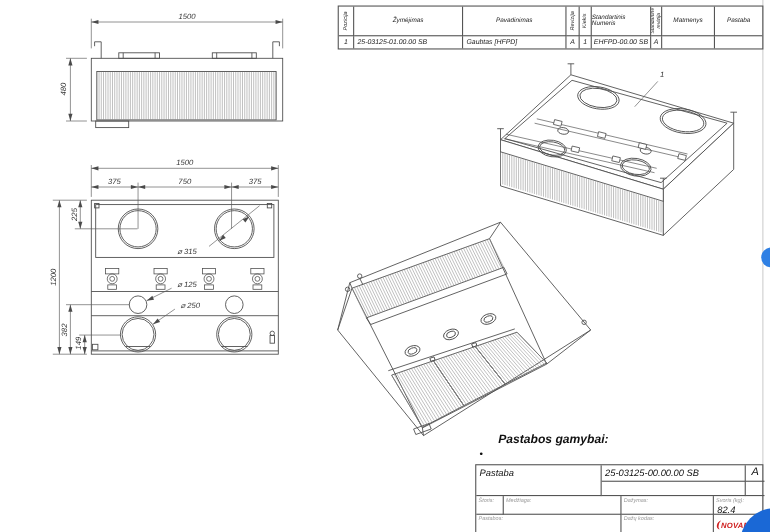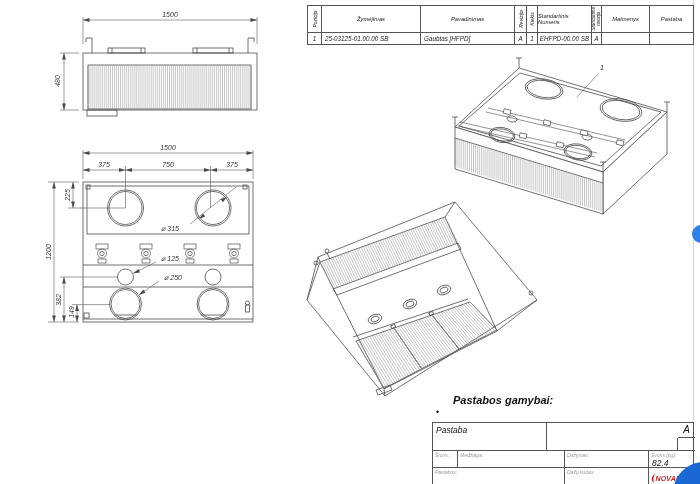--- a/index.html
+++ b/index.html
@@ -639,20 +639,21 @@
   <div class="cell val">A</div>
   <div class="cell val"></div>
   <div class="cell val"></div>
 </div>
 
 <div class="notes-h">Pastabos gamybai:</div>
 <div class="notes-b">•</div>
 
 <div class="tblock">
   <div class="tcell tval" style="left:0;top:0;width:114px;height:28px;">Pastaba</div>
+  <div class="tcell tval" style="left:114px;top:0;width:131px;height:15px;">25-03125-00.00.00 SB</div>
   <div class="tcell trev" style="left:245px;top:0;width:17px;height:15px;border-right:none;">A</div>
   <div class="tcell" style="left:114px;top:15px;width:131px;height:13px;"></div>
   <div class="tcell" style="left:245px;top:15px;width:17px;height:13px;border-right:none;"></div>
 
   <div class="tcell" style="left:0;top:28px;width:25px;height:17px;">
     <div class="tlabel">Štoris:</div>
       </div>
   <div class="tcell" style="left:25px;top:28px;width:107px;height:17px;">
     <div class="tlabel">Medžiaga:</div>
       </div>

